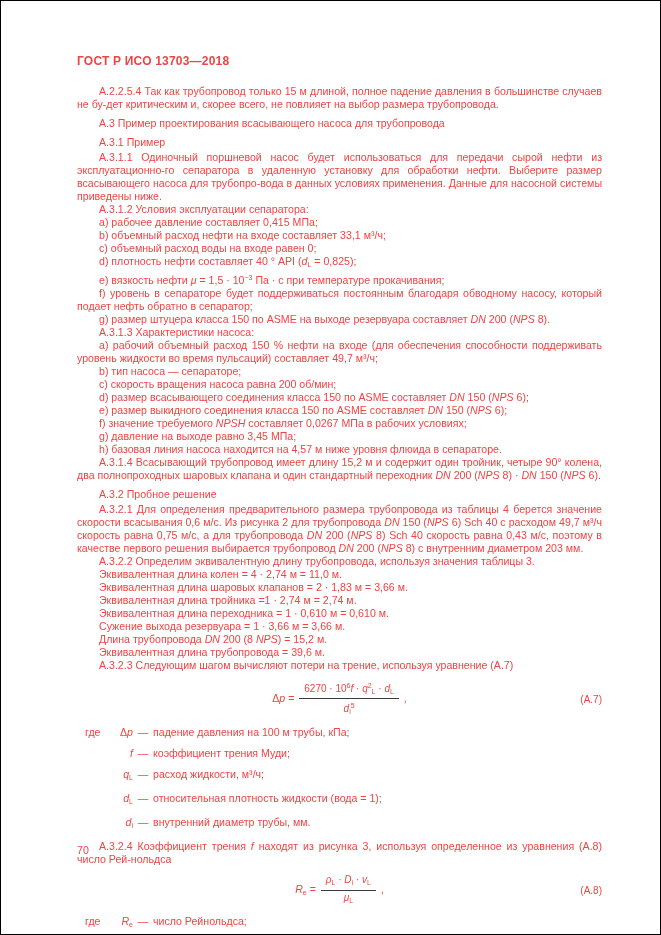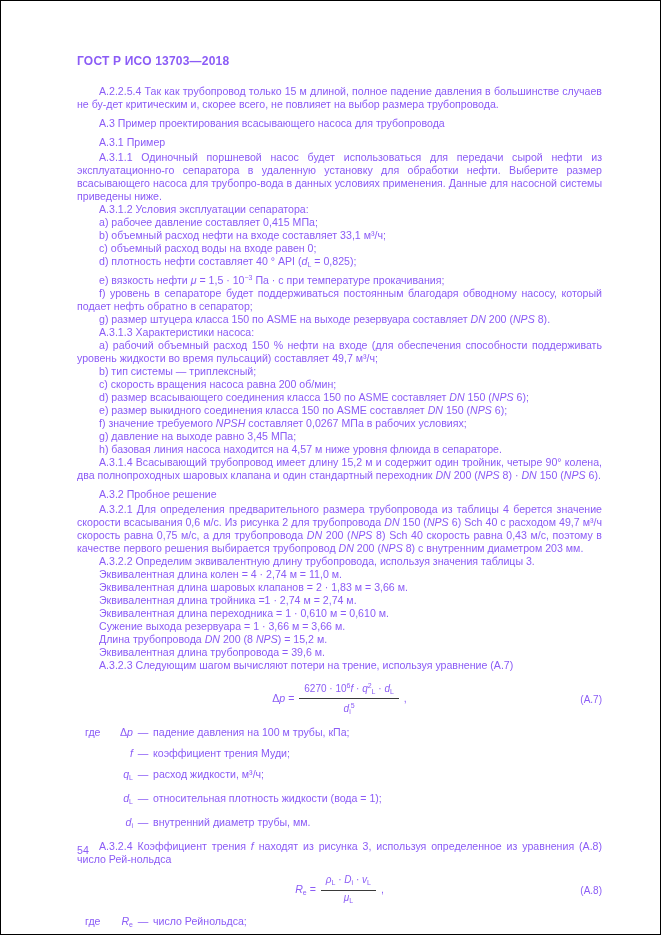--- a/index.html
+++ b/index.html
@@ -3,21 +3,21 @@
 <meta charset="utf-8">
 <style>
   html,body{margin:0;padding:0;background:#fff;}
   .page{
     position:relative;
     width:661px;height:935px;
     box-sizing:border-box;
     border:1px solid #000;
     background:#fff;
     font-family:"Liberation Sans","DejaVu Sans",sans-serif;
-    color:#8b5cf6;
+    color:#ef4444;
     overflow:hidden;
   }
   .hdr{
     position:absolute;top:53px;left:76px;
     font-size:12px;font-weight:bold;letter-spacing:.2px;
   }
   .content{
     position:absolute;top:84px;left:76px;width:525px;
     font-size:10.6px;line-height:13px;
   }
@@ -52,21 +52,21 @@
       <div class="p">А.3.1.2 Условия эксплуатации сепаратора:</div>
       <div class="p">a) рабочее давление составляет 0,415 МПа;</div>
       <div class="p">b) объемный расход нефти на входе составляет 33,1 м³/ч;</div>
       <div class="p">c) объемный расход воды на входе равен 0;</div>
       <div class="p">d) плотность нефти составляет 40 ° API (<span class="it">d</span><span class="sb">L</span> = 0,825);</div>
       <div class="p">e) вязкость нефти <span class="it">μ</span> = 1,5 · 10<span class="sp">−3</span> Па · с при температуре прокачивания;</div>
       <div class="p">f) уровень в сепараторе будет поддерживаться постоянным благодаря обводному насосу, который подает нефть обратно в сепаратор;</div>
       <div class="p">g) размер штуцера класса 150 по ASME на выходе резервуара составляет <span class="it">DN</span> 200 (<span class="it">NPS</span> 8).</div>
       <div class="p">А.3.1.3 Характеристики насоса:</div>
       <div class="p">a) рабочий объемный расход 150 % нефти на входе (для обеспечения способности поддерживать уровень жидкости во время пульсаций) составляет 49,7 м³/ч;</div>
-      <div class="p">b) тип системы — триплексный;</div>
+      <div class="p">b) тип насоса — сепараторе;</div>
       <div class="p">c) скорость вращения насоса равна 200 об/мин;</div>
       <div class="p">d) размер всасывающего соединения класса 150 по ASME составляет <span class="it">DN</span> 150 (<span class="it">NPS</span> 6);</div>
       <div class="p">e) размер выкидного соединения класса 150 по ASME составляет <span class="it">DN</span> 150 (<span class="it">NPS</span> 6);</div>
       <div class="p">f) значение требуемого <span class="it">NPSH</span> составляет 0,0267 МПа в рабочих условиях;</div>
       <div class="p">g) давление на выходе равно 3,45 МПа;</div>
       <div class="p">h) базовая линия насоса находится на 4,57 м ниже уровня флюида в сепараторе.</div>
       <div class="p">А.3.1.4 Всасывающий трубопровод имеет длину 15,2 м и содержит один тройник, четыре 90° колена, два полнопроходных шаровых клапана и один стандартный переходник <span class="it">DN</span> 200 (<span class="it">NPS</span> 8) · <span class="it">DN</span> 150 (<span class="it">NPS</span> 6).</div>
       <div class="h">А.3.2 Пробное решение</div>
       <div class="p">А.3.2.1 Для определения предварительного размера трубопровода из таблицы 4 берется значение скорости всасывания 0,6 м/с. Из рисунка 2 для трубопровода <span class="it">DN</span> 150 (<span class="it">NPS</span> 6) Sch 40 с расходом 49,7 м³/ч скорость равна 0,75 м/с, а для трубопровода <span class="it">DN</span> 200 (<span class="it">NPS</span> 8) Sch 40 скорость равна 0,43 м/с, поэтому в качестве первого решения выбирается трубопровод <span class="it">DN</span> 200 (<span class="it">NPS</span> 8) с внутренним диаметром 203 мм.</div>
       <div class="p">А.3.2.2 Определим эквивалентную длину трубопровода, используя значения таблицы 3.</div>
@@ -123,14 +123,14 @@
         <span class="dash">—</span>
         <span class="wtext">плотность жидкости, кг/м³;</span>
       </div>
       <div class="where">
         <span class="lead"></span>
         <span class="sym"><span class="it">D</span><span class="sb">i</span></span>
         <span class="dash">—</span>
         <span class="wtext">внутренний диаметр труб, м;</span>
       </div>
     </div>
-  <div class="pagenum">54</div>
+  <div class="pagenum">70</div>
 </div>
 
 </body></html>

